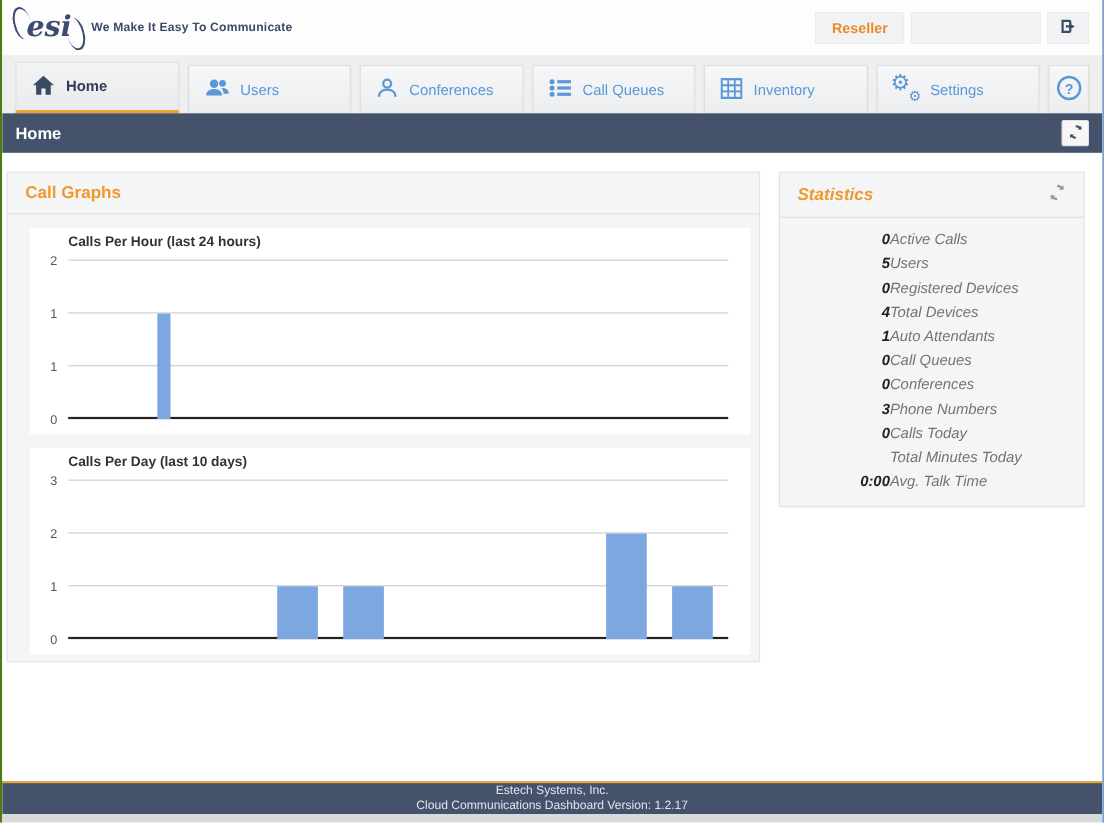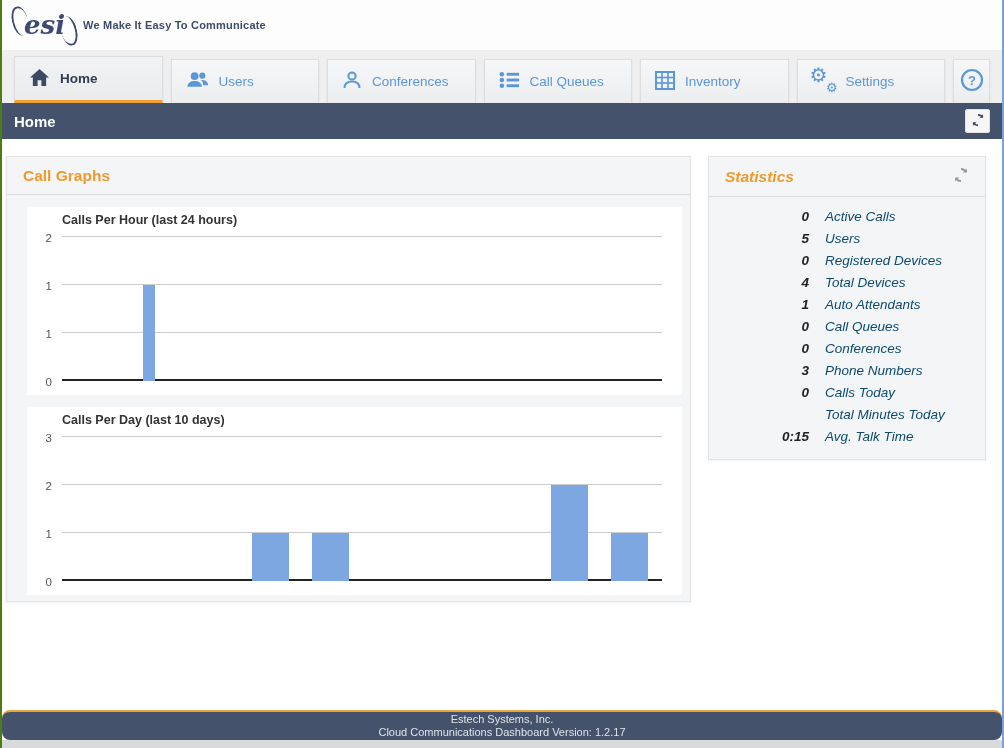--- a/index.html
+++ b/index.html
@@ -54,42 +54,54 @@
   .chart-plot { position:absolute; left:35px; right:20px; top:30px; height:144px; }
   .gridline { position:absolute; left:0; right:0; height:1px; background:#ccc; }
   .gridline.axis { height:2px; background:#222; }
   .ylabel { position:absolute; right:100%; margin-right:10px; font-size:11.5px; color:#555; width:20px; text-align:right; }
   .bar { position:absolute; bottom:0; background:#7da7e0; }
 
   .stats-panel { width:278px;font-style:italic; }
   .stats-body { padding:8px 0 12px; }
   .stat-row { display:flex; align-items:center; height:22px; font-size:13.5px; }
   .stat-value { width:100px; text-align:right; font-weight:bold; color:#222; flex:0 0 auto; }
-  .stat-label { margin-left:16px; color:#0c4a6e;text-align:right; }
+  .stat-label { margin-left:0; color:#737373;text-align:right; }
 
   
   .footer { flex:0 0 auto; }
   .footer-bar { border-top:2px solid #e9a43c; background:#44526b; height:30px; display:flex;
-                flex-direction:column; align-items:center; justify-content:center;border-radius:8px; }
+                flex-direction:column; align-items:center; justify-content:center; }
   .footer-line { color:#dfe3ea; font-size:11px; line-height:13px; }
   .footer-strip { height:8px; background:#d8dadc; }
 </style>
 </head>
 <body>
 
 <div id="window">
 
   <div class="top-header">
     <div class="logo-wrap">
       <span class="logo-mark">
         <span class="arc l"></span>
         <span>esi</span>
         <span class="arc r"></span>
       </span>
       <span class="tagline">We Make It Easy To Communicate</span>
+    </div>
+    <div class="header-right">
+      <button class="reseller-btn">Reseller</button>
+      <input class="account-input" value="" style="">
+      <button class="icon-btn">
+        <span>
+          <svg width="18" height="18" viewBox="0 0 18 18">
+            <path d="M3 3 h7 a2 2 0 0 1 2 2 v2 h-2 v-2 h-5 v8 h5 v-2 h2 v2 a2 2 0 0 1 -2 2 h-7 z" fill="#3a4a63"></path>
+            <path d="M10 6 l5 3 -5 3 v-2 h-3 v-2 h3 z" fill="#3a4a63"></path>
+          </svg>
+        </span>
+      </button>
     </div>
   </div>
 
   <div class="nav-strip" id="navStrip">
 
     <div class="nav-tab active">
         <span><svg width="21" height="19" viewBox="0 0 22 20">
             <path d="M11 1 L21 10 h-3 v9 h-5 v-6 h-4 v6 h-5 v-9 h-3 z" fill="#3a4a63"></path>
           </svg></span>
         <span class="tab-label">Home</span>
@@ -249,21 +261,21 @@
           </div>
           <div class="stat-row">
             <span class="stat-value">0</span>
             <span class="stat-label">Calls Today</span>
           </div>
           <div class="stat-row">
             <span class="stat-value"></span>
             <span class="stat-label">Total Minutes Today</span>
           </div>
           <div class="stat-row">
-            <span class="stat-value">0:15</span>
+            <span class="stat-value">0:00</span>
             <span class="stat-label">Avg. Talk Time</span>
           </div>
         </div>
     </div>
 
   </div>
 
   <div class="footer">
     <div class="footer-bar">
       <div class="footer-line">Estech Systems, Inc.</div>

